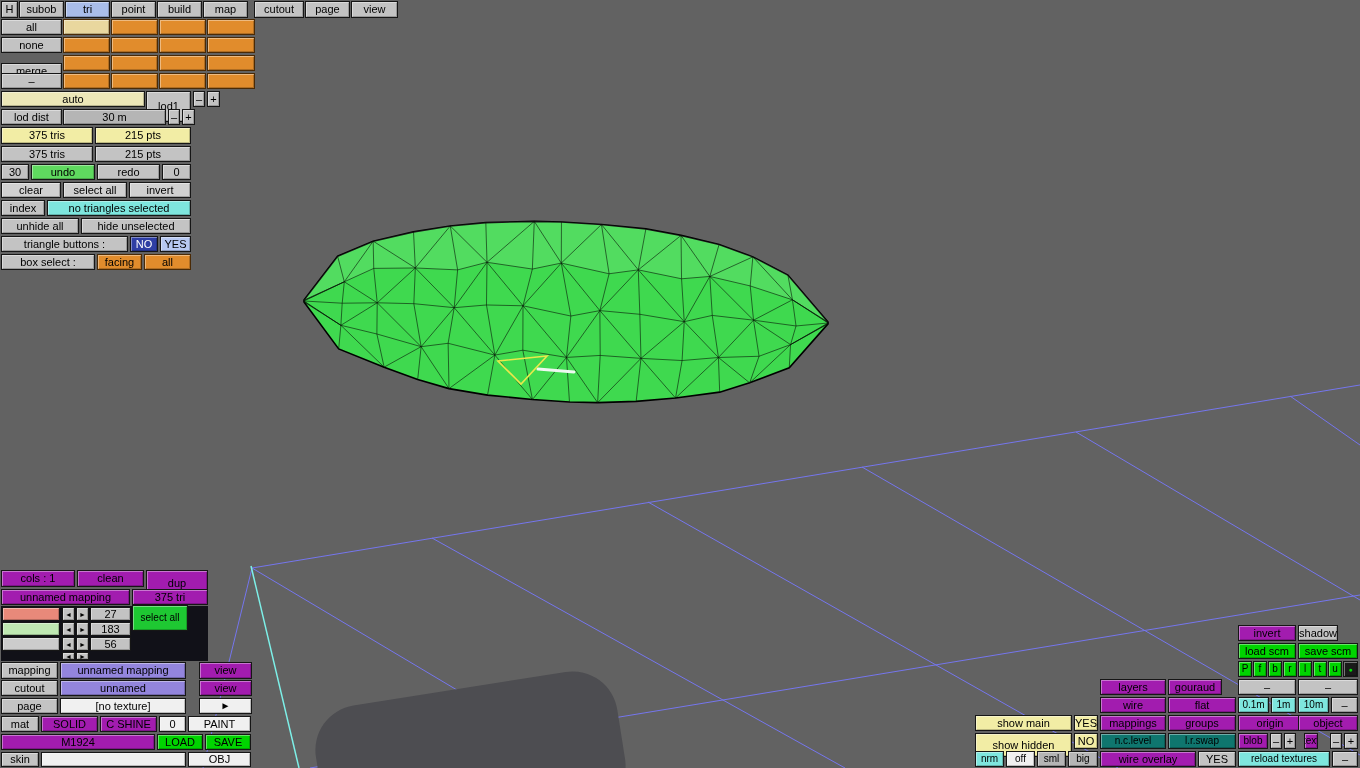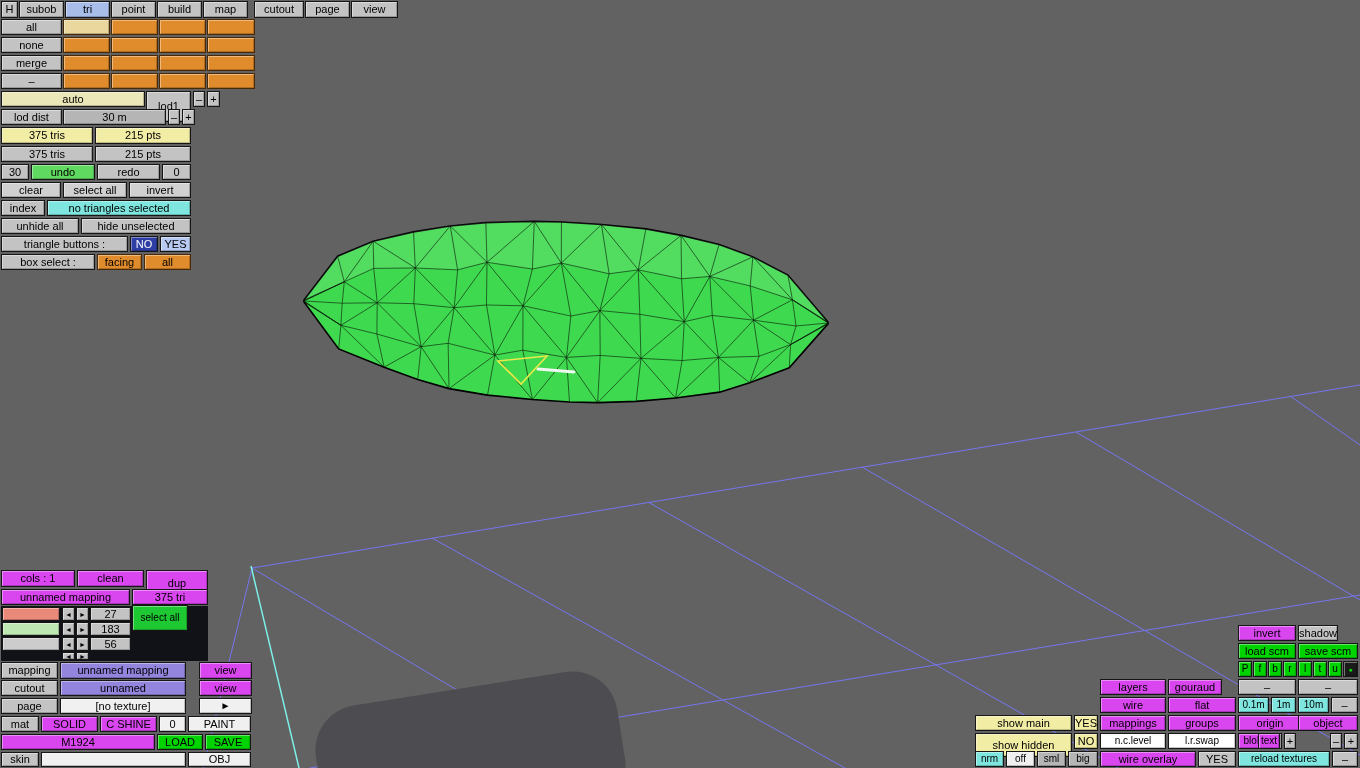--- a/index.html
+++ b/index.html
@@ -1,24 +1,24 @@
 <!DOCTYPE html>
 <html><head>
 <meta charset="utf-8">
 <style>
   *{margin:0;padding:0;box-sizing:border-box}
   html,body{width:1360px;height:768px;overflow:hidden;background:#626262;font-family:"Liberation Sans",sans-serif}
   #app{position:relative;width:1360px;height:768px;background:#626262}
   #scene{position:absolute;left:0;top:0}
   .b{position:absolute;display:flex;align-items:center;justify-content:center;font-size:11px;line-height:1;color:#000;background:#c3c3c3;border:1px solid #161616;box-shadow:inset 1px 1px 0 rgba(255,255,255,.4),inset -1px -1px 0 rgba(0,0,0,.22);white-space:nowrap;overflow:hidden;cursor:default}.gray2{background:#b5b5b5}.lgray{background:#d0d0d0}
-  .lav{background:#d946ef}.purple{background:#9385dd}.cyan{background:#7ee6de}
+  .lav{background:#a21caf}.purple{background:#9385dd}.cyan{background:#7ee6de}
   .yellow{background:#f2eda5}.cream{background:#ece7b8}.green{background:#00d400}
   .lgreen{background:#5fd95f}.orange{background:#e18c2c;border-color:#4a2a06}
   .navy{background:#2e3ea4;color:#fff}.lblue{background:#b8c9f2}.white{background:#f0f0f0}
-  .blue{background:#ffffff}.tab-active{background:#a9bde9}.cell-cream{background:#e9d79e;border-color:#4a2a06}
+  .blue{background:#0f766e}.tab-active{background:#a9bde9}.cell-cream{background:#e9d79e;border-color:#4a2a06}
   .sm{font-size:10px}.xs{font-size:7px}
   .dark{background:#111118;border:none;box-shadow:none;position:absolute}
 </style>
 </head>
 <body>
 
 <div id="app">
 
   <svg id="scene" width="1360" height="768">
       <line x1="252" y1="568" x2="1360" y2="385" stroke="#7576ee" stroke-width="1"></line>
@@ -193,21 +193,21 @@
   <div class="b tab-active" style="left:65px;top:1px;width:45px;height:17px">tri</div>
   <div class="b" style="left:111px;top:1px;width:45px;height:17px">point</div>
   <div class="b" style="left:157px;top:1px;width:45px;height:17px">build</div>
   <div class="b" style="left:203px;top:1px;width:45px;height:17px">map</div>
   <div class="b" style="left:254px;top:1px;width:50px;height:17px">cutout</div>
   <div class="b" style="left:305px;top:1px;width:45px;height:17px">page</div>
   <div class="b" style="left:351px;top:1px;width:47px;height:17px">view</div>
 
   <div class="b" style="left:1px;top:19px;width:61px;height:16px">all</div>
   <div class="b" style="left:1px;top:37px;width:61px;height:16px">none</div>
-  <div class="b" style="left:1px;top:55px;width:61px;height:16px">merge</div>
+  <div class="b" style="left:1px;top:63px;width:61px;height:16px">merge</div>
   <div class="b" style="left:1px;top:73px;width:61px;height:16px">–</div>
 
   <div class="b cell-cream" style="left:63px;top:19px;width:47px;height:16px"></div>
   <div class="b orange" style="left:111px;top:19px;width:47px;height:16px"></div>
   <div class="b orange" style="left:159px;top:19px;width:47px;height:16px"></div>
   <div class="b orange" style="left:207px;top:19px;width:48px;height:16px"></div>
   <div class="b orange" style="left:63px;top:37px;width:47px;height:16px"></div>
   <div class="b orange" style="left:111px;top:37px;width:47px;height:16px"></div>
   <div class="b orange" style="left:159px;top:37px;width:47px;height:16px"></div>
   <div class="b orange" style="left:207px;top:37px;width:48px;height:16px"></div>
@@ -346,21 +346,21 @@
   <div class="b lav" style="left:1238px;top:715px;width:64px;height:16px">origin</div>
   <div class="b lav" style="left:1298px;top:715px;width:60px;height:16px">object</div>
 
   <div class="b yellow" style="left:975px;top:733px;width:97px;height:24px">show hidden</div>
   <div class="b yellow" style="left:1074px;top:733px;width:24px;height:16px">NO</div>
   <div class="b blue sm" style="left:1100px;top:733px;width:66px;height:16px">n.c.level</div>
   <div class="b blue sm" style="left:1168px;top:733px;width:68px;height:16px">l.r.swap</div>
   <div class="b lav sm" style="left:1238px;top:733px;width:30px;height:16px">blob</div>
   <div class="b" style="left:1270px;top:733px;width:12px;height:16px">–</div>
   <div class="b" style="left:1284px;top:733px;width:12px;height:16px">+</div>
-  <div class="b lav sm" style="left:1258px;top:733px;width:22px;height:16px">text</div>
+  <div class="b lav sm" style="left:1304px;top:733px;width:14px;height:16px">text</div>
   <div class="b" style="left:1330px;top:733px;width:12px;height:16px">–</div>
   <div class="b" style="left:1344px;top:733px;width:14px;height:16px">+</div>
 
   <div class="b cyan sm" style="left:975px;top:751px;width:29px;height:16px">nrm</div>
   <div class="b white sm" style="left:1006px;top:751px;width:29px;height:16px">off</div>
   <div class="b gray2 sm" style="left:1037px;top:751px;width:29px;height:16px">sml</div>
   <div class="b gray2 sm" style="left:1068px;top:751px;width:30px;height:16px">big</div>
   <div class="b lav" style="left:1100px;top:751px;width:96px;height:16px">wire overlay</div>
   <div class="b" style="left:1198px;top:751px;width:38px;height:16px">YES</div>
   <div class="b cyan sm" style="left:1238px;top:751px;width:92px;height:16px">reload textures</div>

